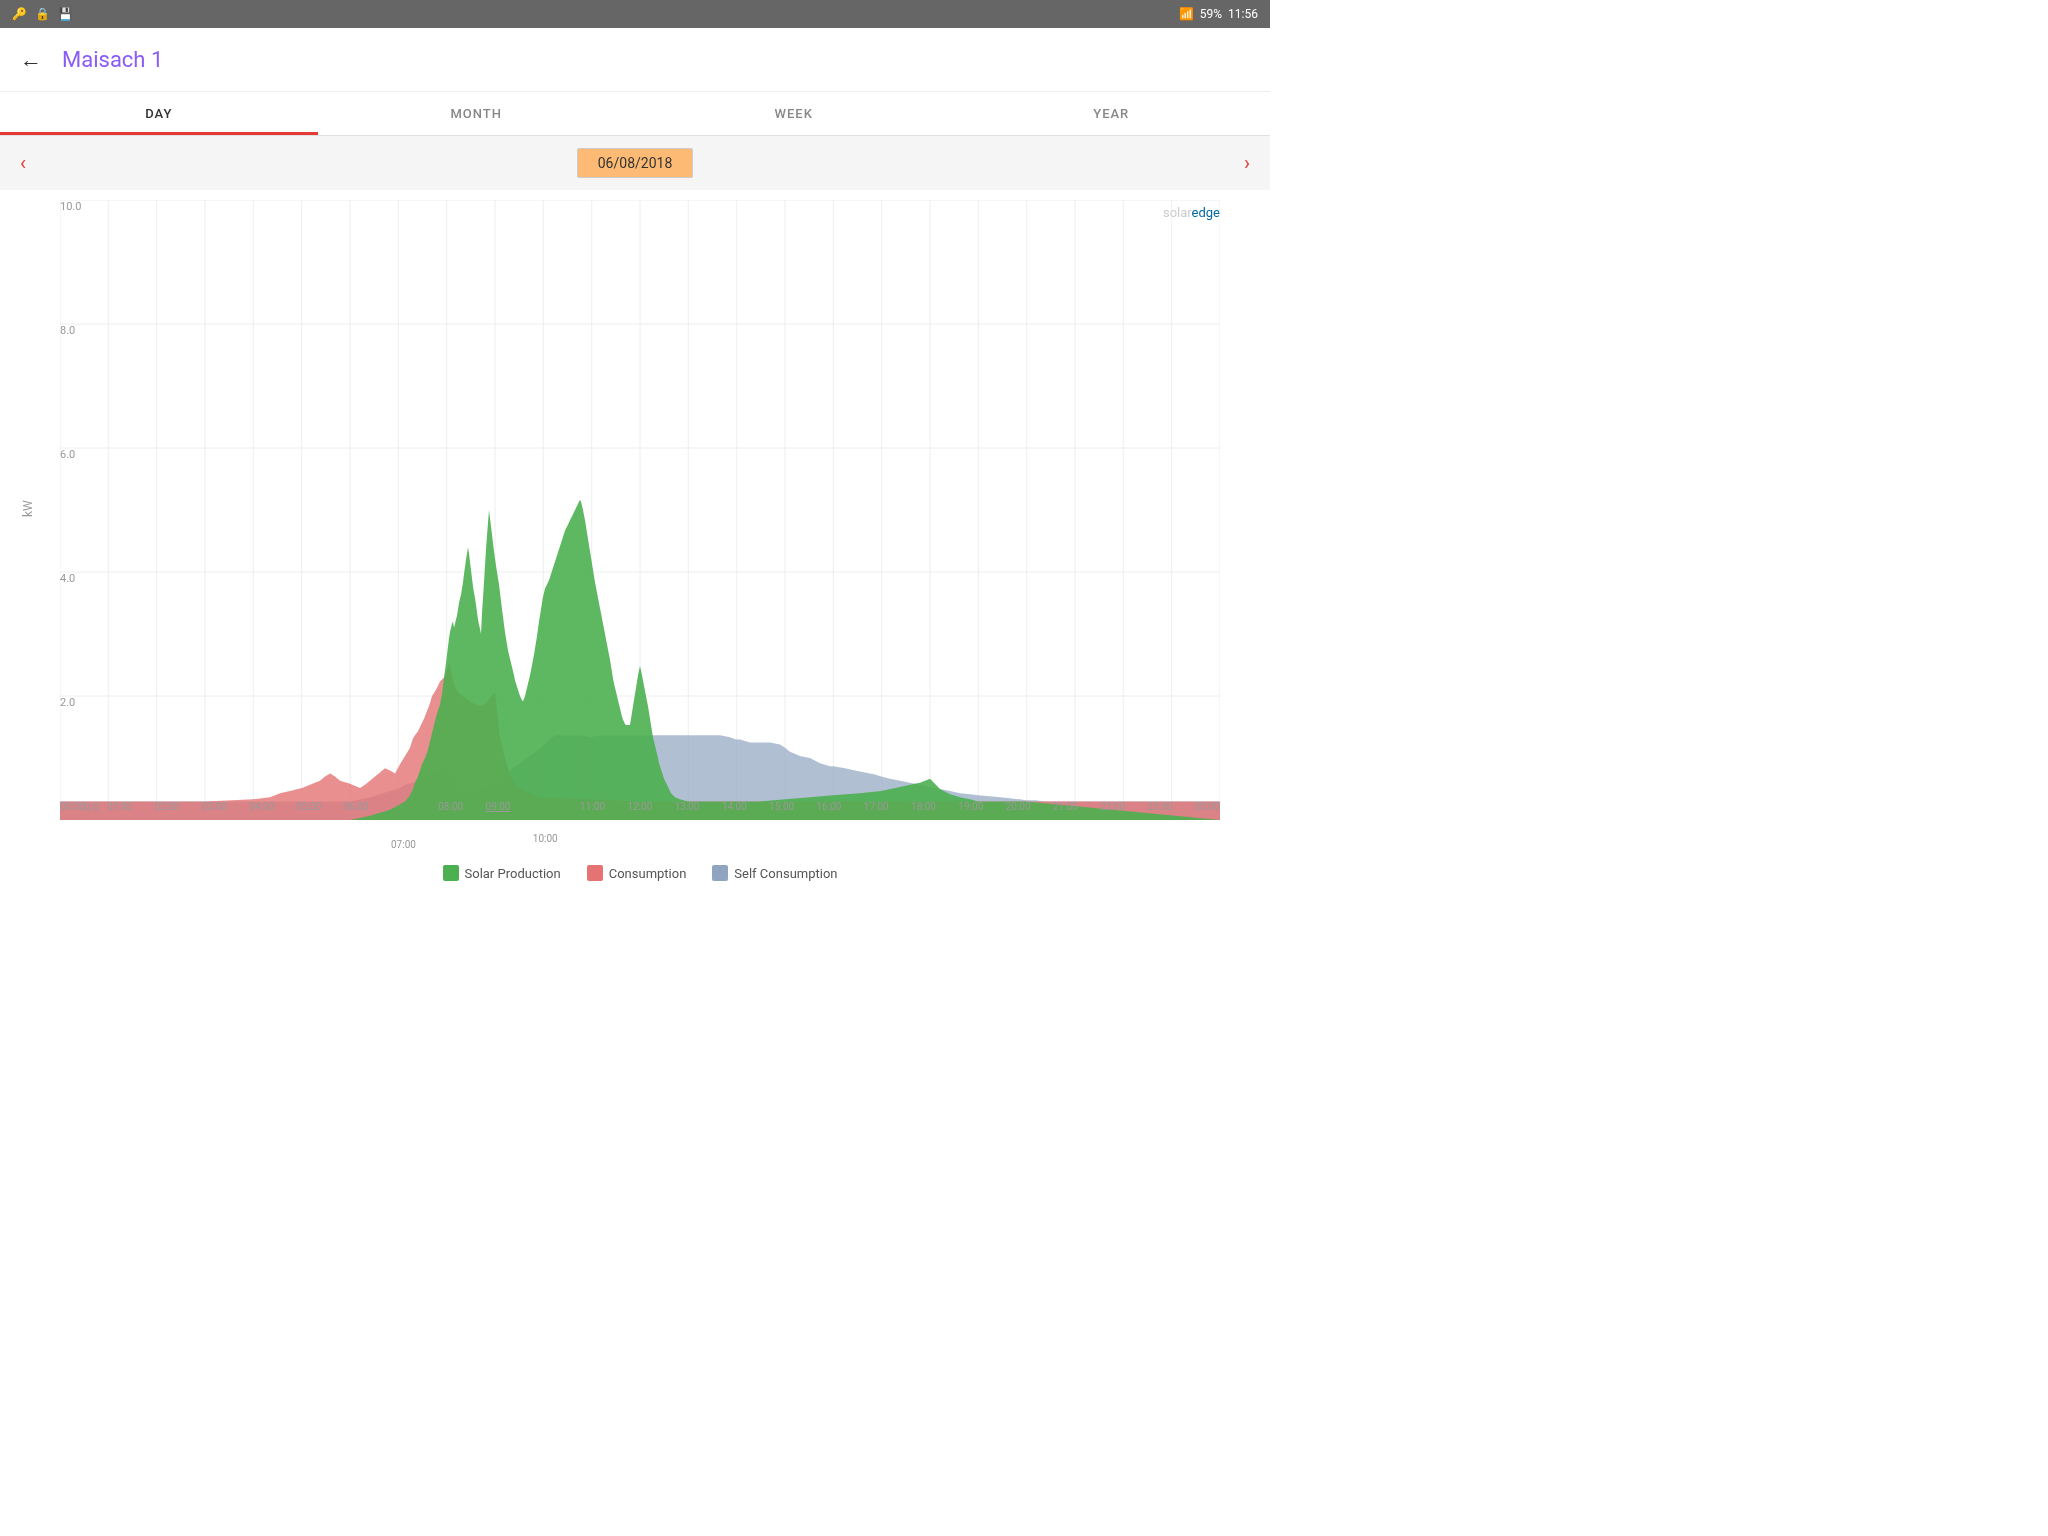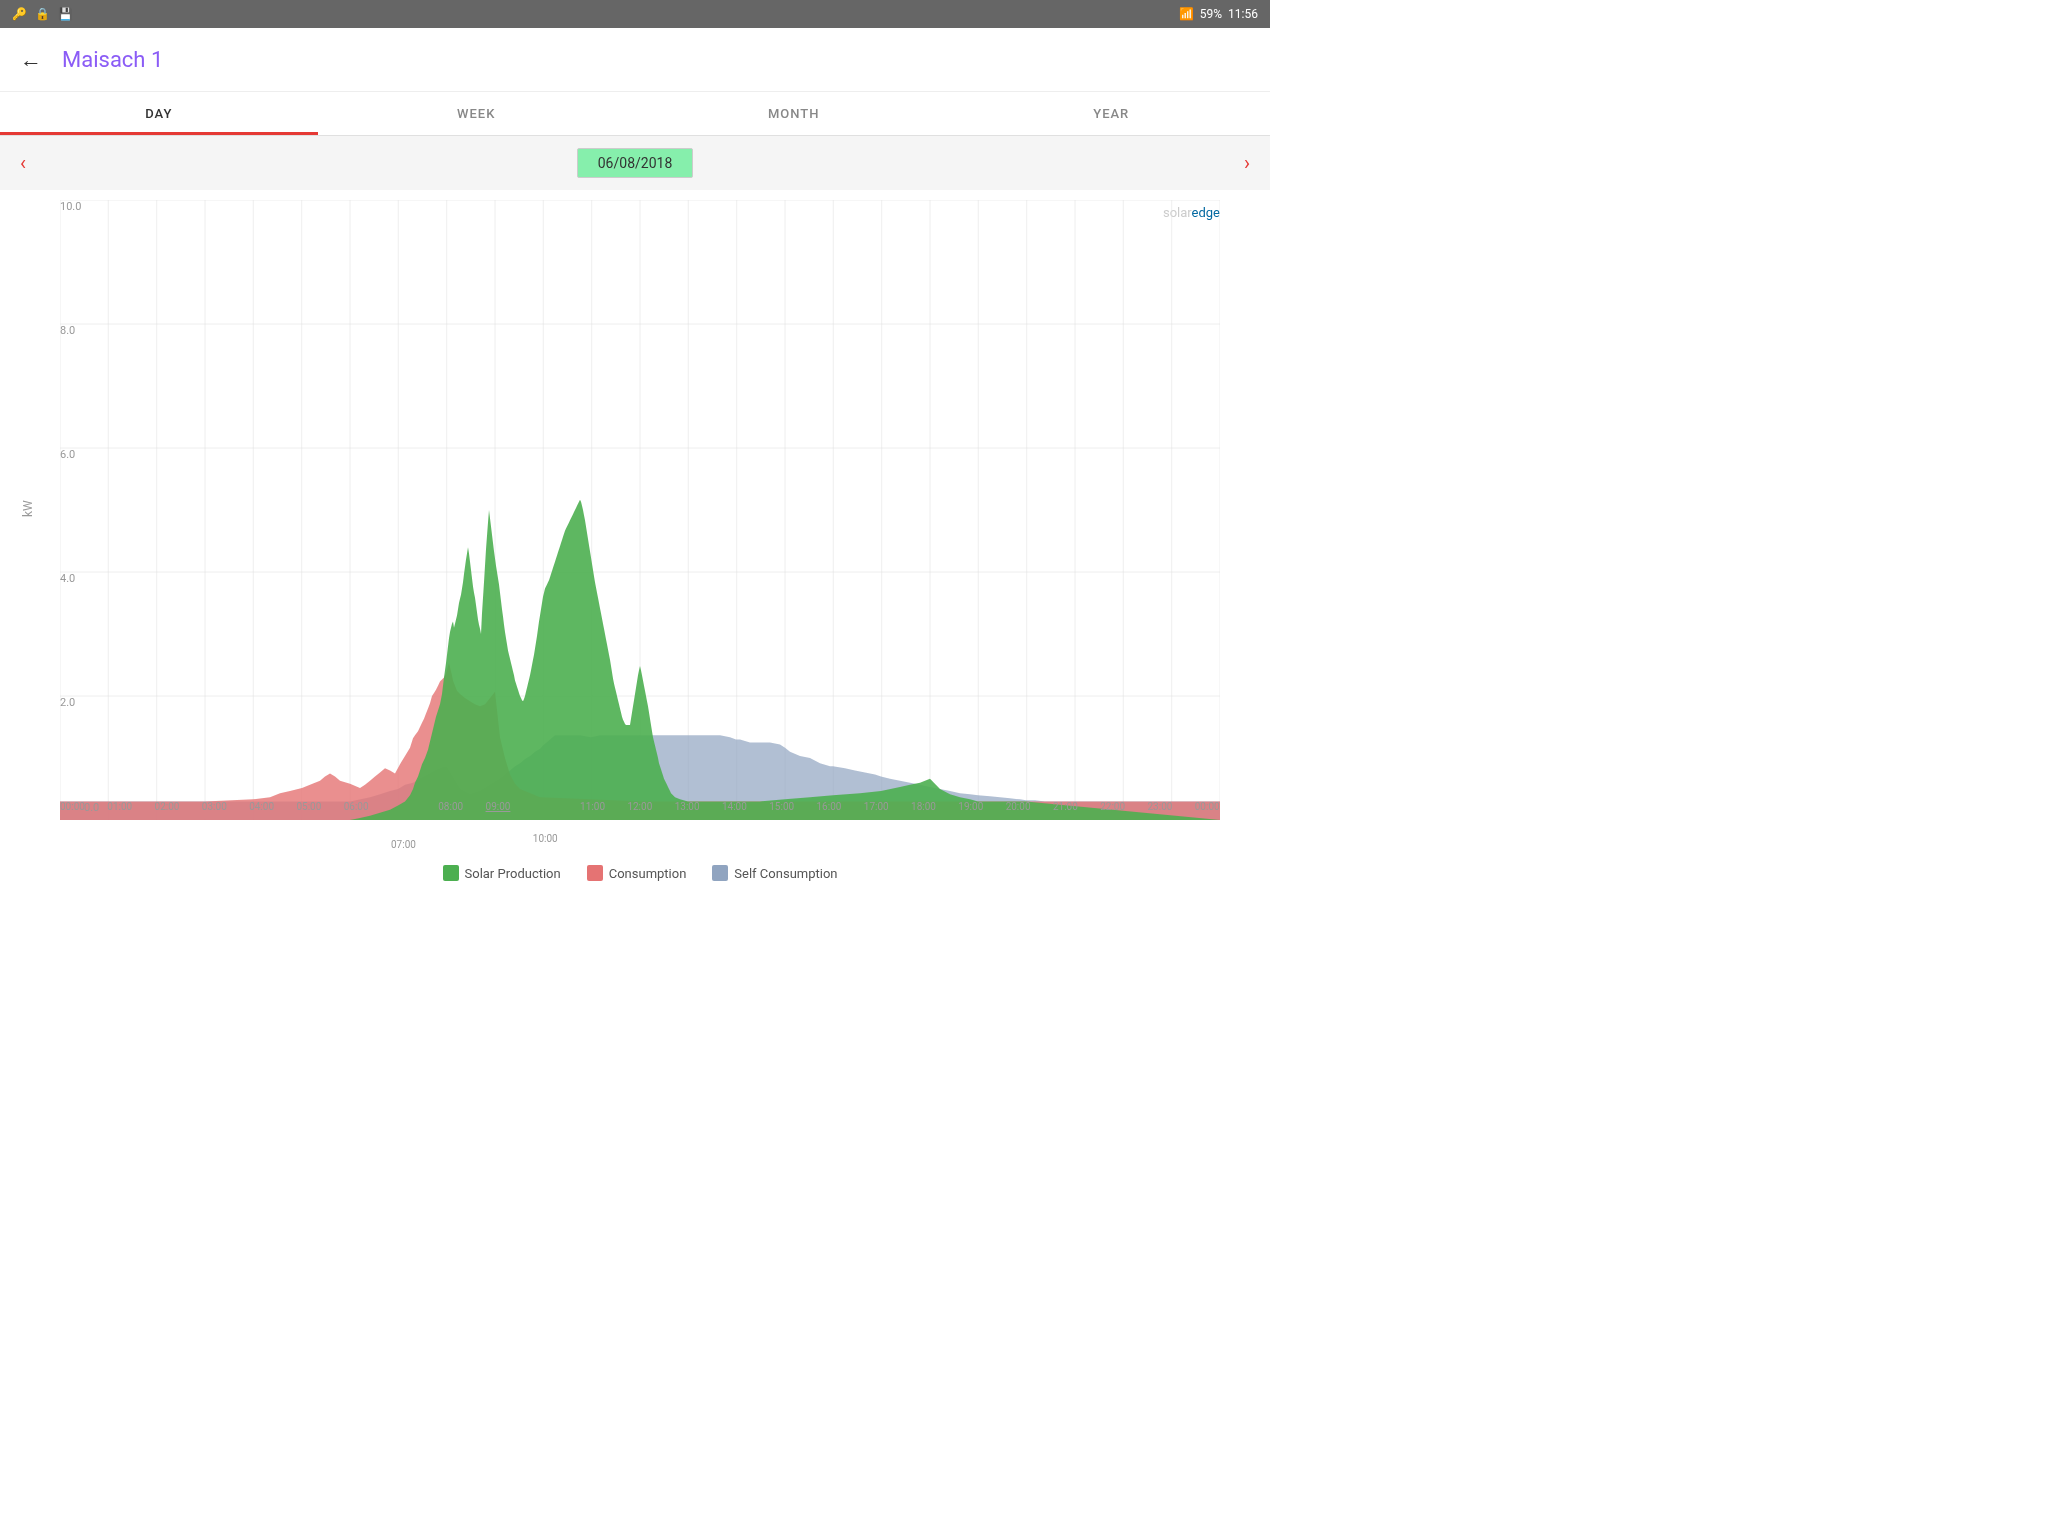--- a/index.html
+++ b/index.html
@@ -87,21 +87,21 @@
     .date-arrow {
       position: absolute;
       font-size: 20px;
       color: #e53935;
       cursor: pointer;
       padding: 8px 20px;
     }
     .date-arrow.left { left: 0; }
     .date-arrow.right { right: 0; }
     .date-display {
-      background: #86efac;
+      background: #fdba74;
       border: 1px solid #ccc;
       padding: 6px 20px;
       font-size: 14px;
       color: #333;
       border-radius: 2px;
     }
 
     
     .chart-container {
       position: relative;
@@ -167,22 +167,22 @@
   </div>
 </div>
 
 <div class="header">
   <span class="back-btn">←</span>
   <span class="page-title">Maisach 1</span>
 </div>
 
 <div class="tabs">
   <div class="tab active">DAY</div>
+  <div class="tab">MONTH</div>
   <div class="tab">WEEK</div>
-  <div class="tab">MONTH</div>
   <div class="tab">YEAR</div>
 </div>
 
 <div class="date-nav">
   <span class="date-arrow left">‹</span>
   <div class="date-display">06/08/2018</div>
   <span class="date-arrow right">›</span>
 </div>
 
 <div class="chart-container">

